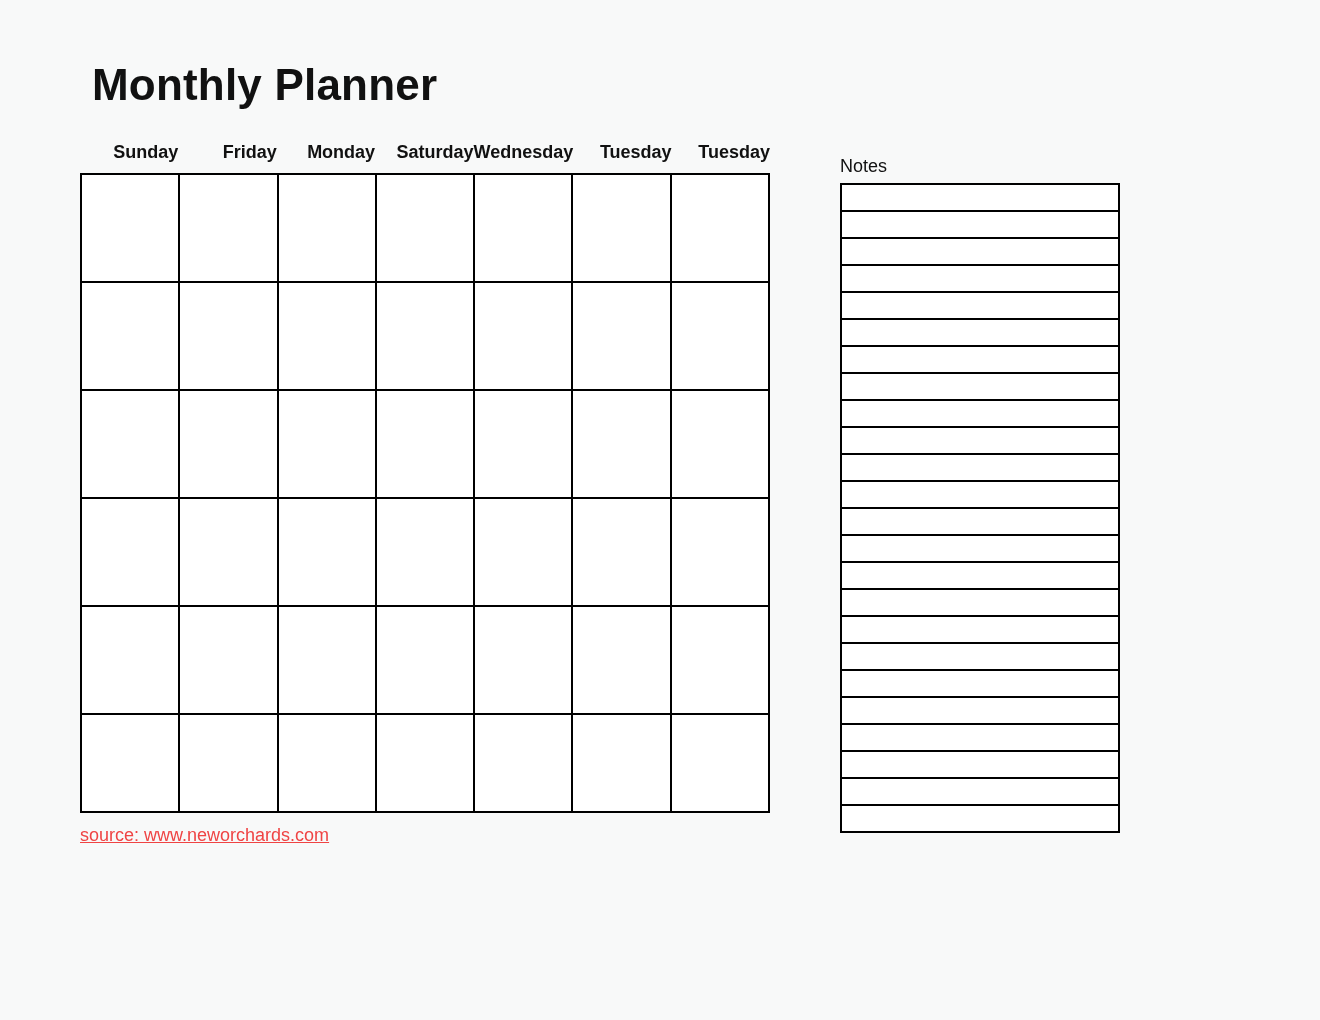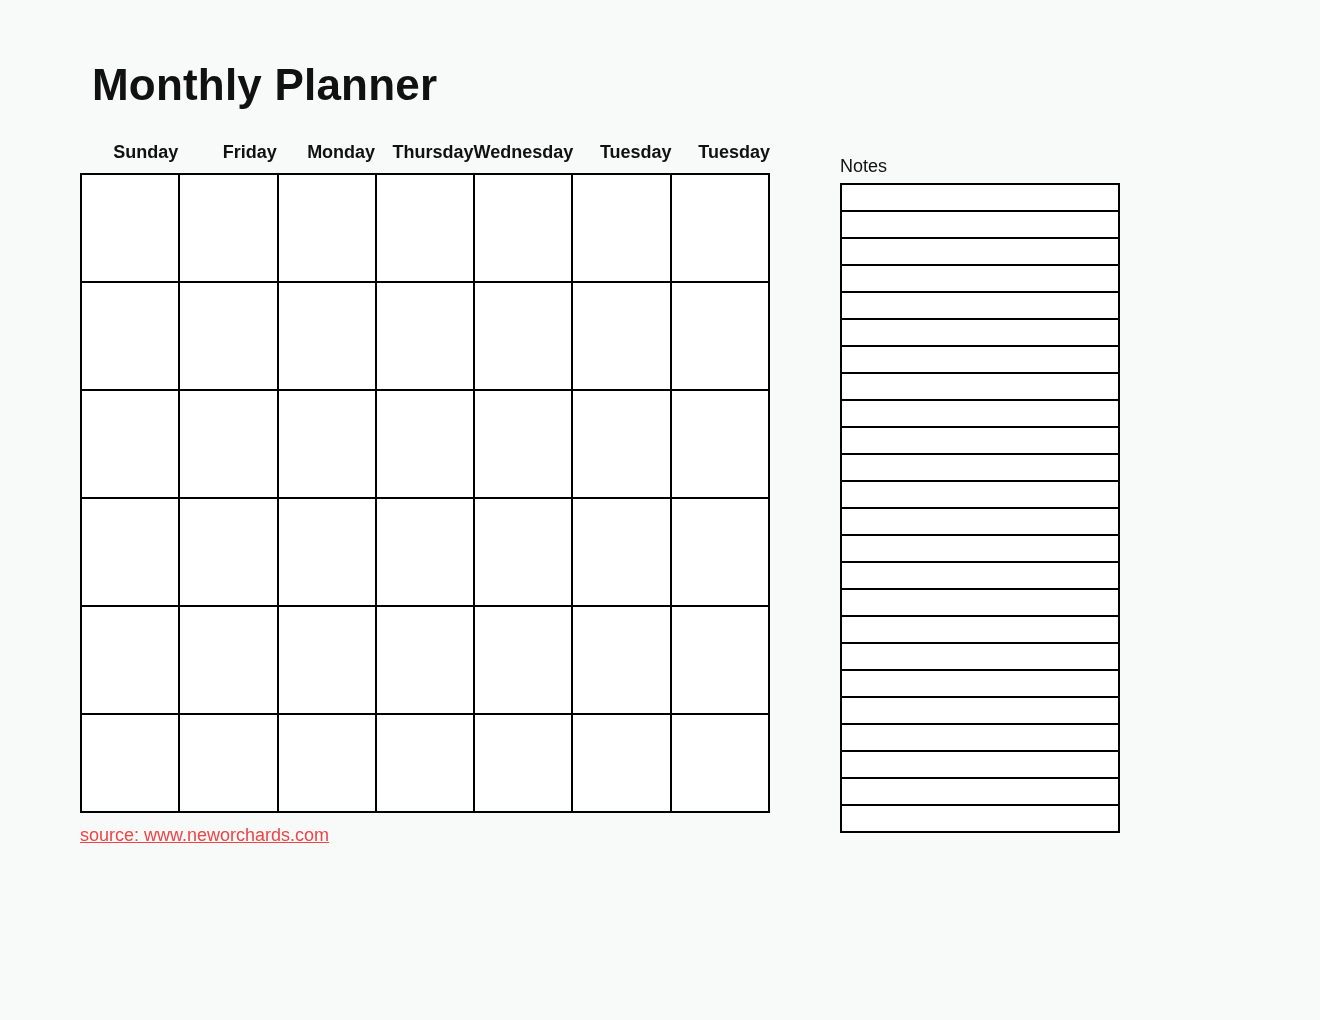--- a/index.html
+++ b/index.html
@@ -94,21 +94,21 @@
 <div class="page">
   <h1 class="title">Monthly Planner</h1>
 
   <div class="layout">
 
     <div class="calendar">
       <div class="day-headers">
         <div class="day-header">Sunday</div>
         <div class="day-header">Friday</div>
         <div class="day-header">Monday</div>
-        <div class="day-header">Thursday</div>
+        <div class="day-header">Saturday</div>
         <div class="day-header">Wednesday</div>
         <div class="day-header">Tuesday</div>
         <div class="day-header">Tuesday</div>
       </div>
       <div class="grid" id="calendar-grid">
           <div class="row">
             <div class="cell"></div>
             <div class="cell"></div>
             <div class="cell"></div>
             <div class="cell"></div>

